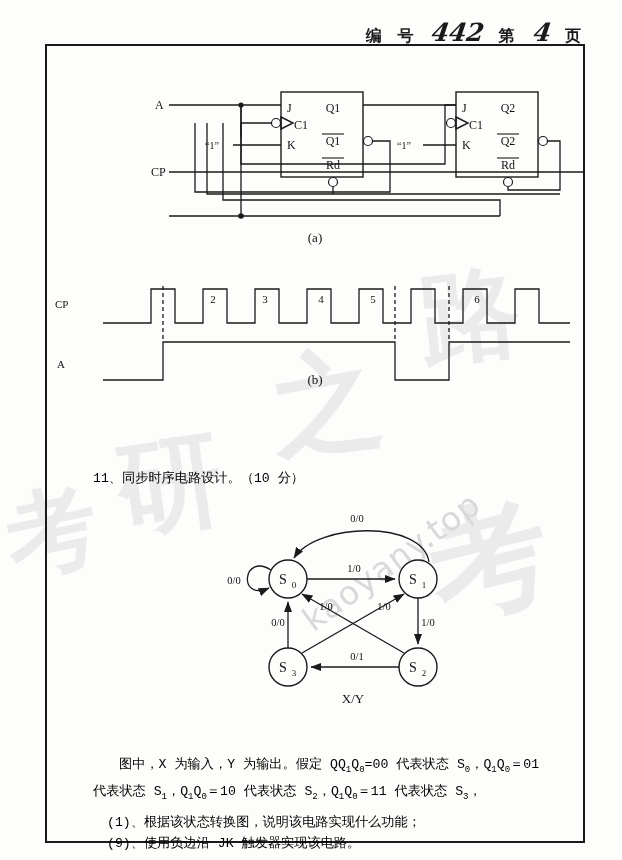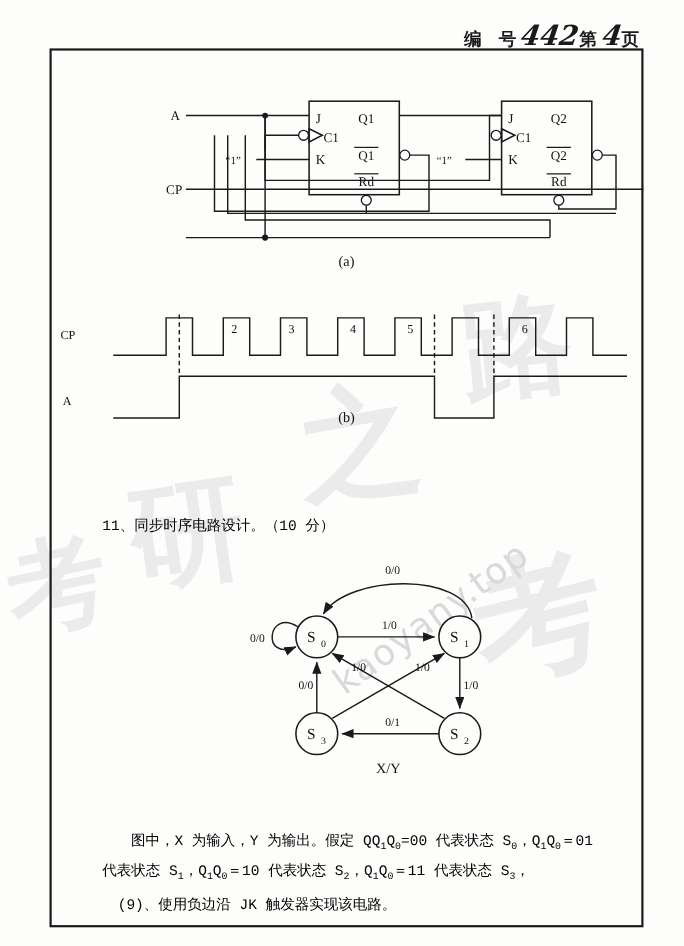--- a/index.html
+++ b/index.html
@@ -57,20 +57,21 @@
     user-select: none;
   }
 
   
   .header {
     position: absolute;
     top: 18px;
     right: 36px;
     display: flex;
     align-items: baseline;
+    gap: 14px;
     z-index: 4;
   }
   .hdr-cjk {
     font-family: "DejaVu Serif", serif;
     font-size: 16px;
     font-weight: 700;
     letter-spacing: 5px;
     color: #1a1a1a;
   }
   .hdr-hand {
@@ -358,17 +359,18 @@
       <text class="edge" x="339" y="136" text-anchor="middle">1/0</text>
 
       <text class="sub" x="308" y="229" text-anchor="middle">X/Y</text>
     </svg>
 
     <div class="prose expl">
       <div class="p1"><span>图中，X 为输入，Y 为输出。假定 Q</span><span class="nowrap"><span>Q</span><sub>1</sub><span>Q</span><sub>0</sub></span><span>=00 代表状态 S</span><sub>0</sub><span>，</span><span class="nowrap"><span>Q</span><sub>1</sub><span>Q</span><sub>0</sub></span>＝<span>01</span><br><span>代表状态 S</span><sub>1</sub><span>，</span><span class="nowrap"><span>Q</span><sub>1</sub><span>Q</span><sub>0</sub></span>＝<span>10</span> <span>代表状态 S</span><sub>2</sub><span>，</span><span class="nowrap"><span>Q</span><sub>1</sub><span>Q</span><sub>0</sub></span>＝<span>11</span> <span>代表状态 S</span><sub>3</sub><span>，</span></div>
     </div>
 
     <div class="prose items">
+      <div>(1)、根据该状态转换图，说明该电路实现什么功能；</div>
       <div>(9)、使用负边沿 JK 触发器实现该电路。</div>
     </div>
 
   </div>
 </div>
 
 </body></html>

